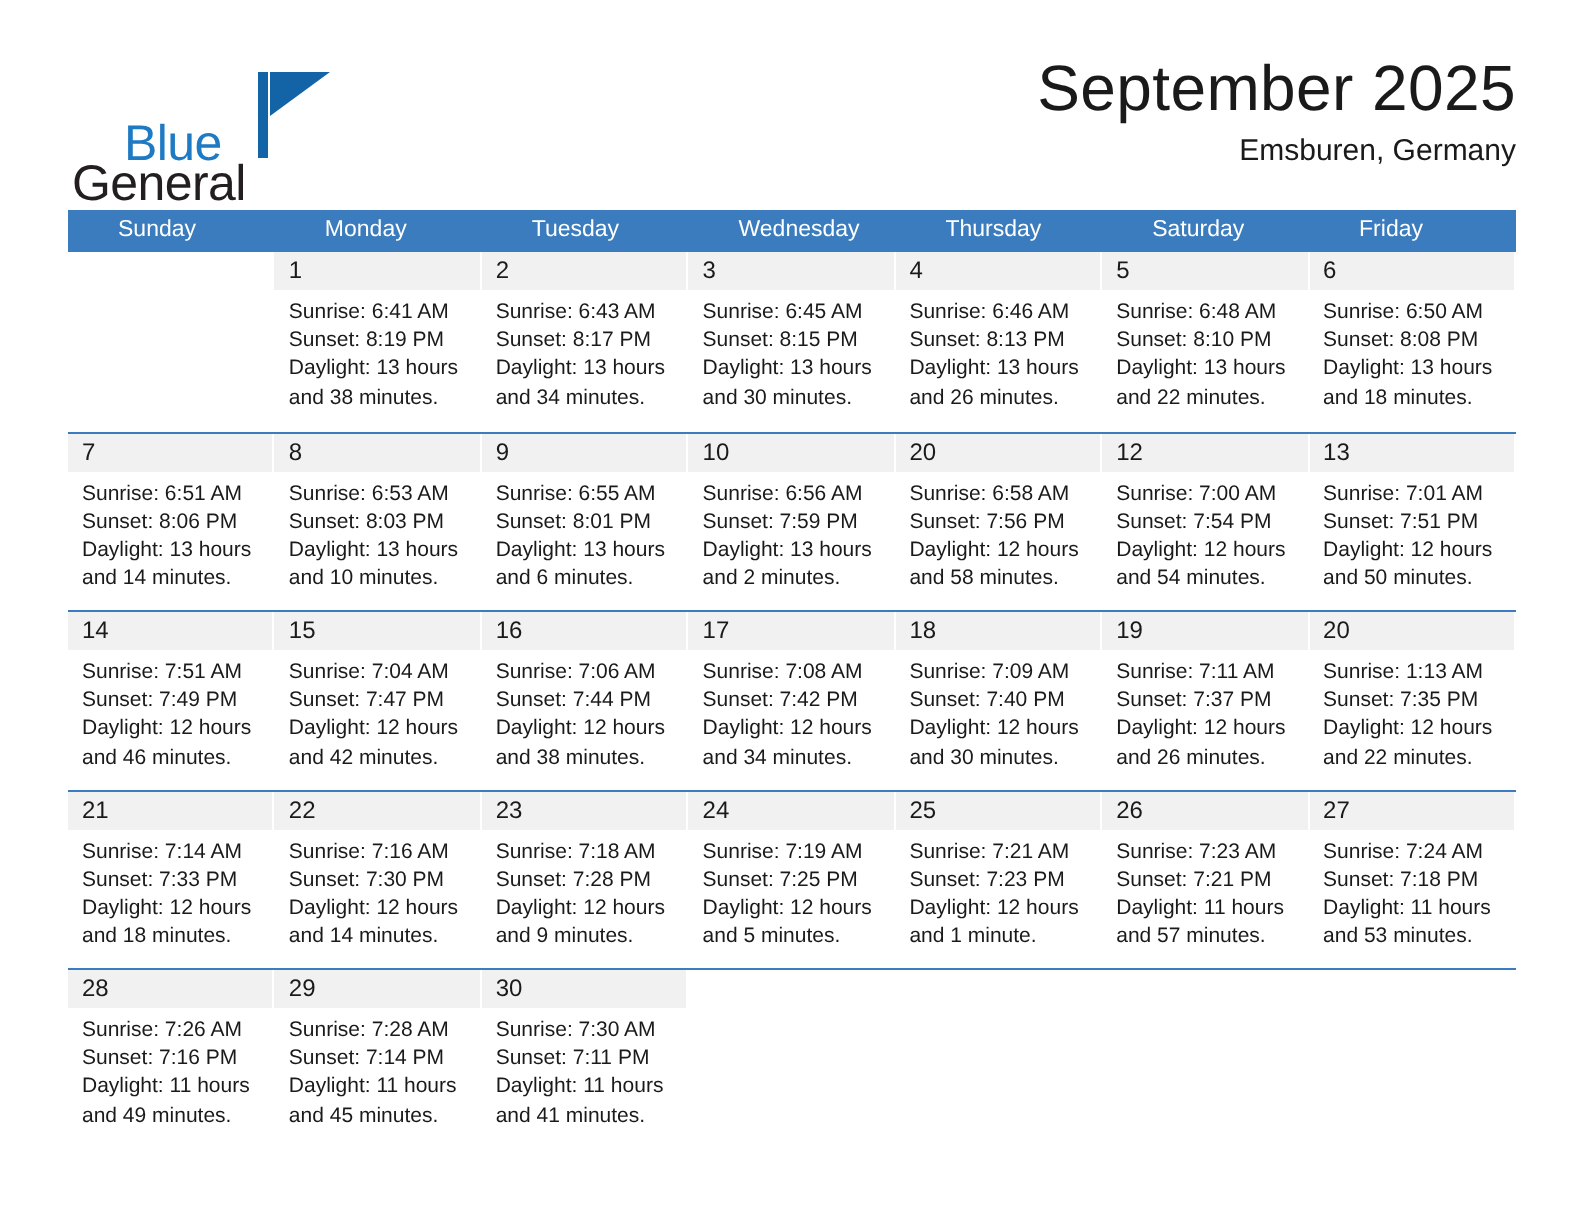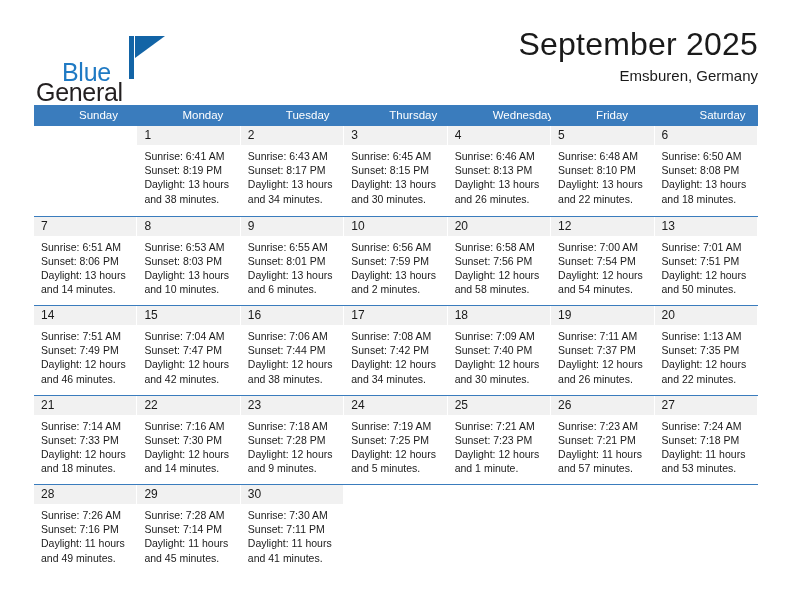--- a/index.html
+++ b/index.html
@@ -108,21 +108,20 @@
   }
   .weekday {
     flex: 1 1 0;
     color: #ffffff;
     font-size: 11.5px;
     line-height: 21px;
     padding-left: 25px;
     box-sizing: border-box;
     white-space: nowrap;
     overflow: hidden;
-    margin-left: 20px;
   }
 
   .week {
     display: flex;
     border-top: 1.5px solid #3a7cbd;
     height: 89.5px;
     box-sizing: border-box;
   }
   .week.first { border-top: none; }
 
@@ -175,24 +174,24 @@
       <div class="cal-sub">Emsburen, Germany</div>
     </div>
 
   </div>
 
   <div class="cal">
     <div class="weekdays">
         <div class="weekday">Sunday</div>
         <div class="weekday">Monday</div>
         <div class="weekday">Tuesday</div>
+        <div class="weekday">Wednesday</div>
         <div class="weekday">Thursday</div>
-        <div class="weekday">Wednesday</div>
+        <div class="weekday">Saturday</div>
         <div class="weekday">Friday</div>
-        <div class="weekday">Saturday</div>
       </div>
     <div id="weeks-container">
         <div class="week first">
           <div class="day blank">
             <div class="day-num-band">
               <div class="day-num"></div>
             </div>
             <div class="day-body">
               <div class="day-line"></div>
               <div class="day-line"></div>

